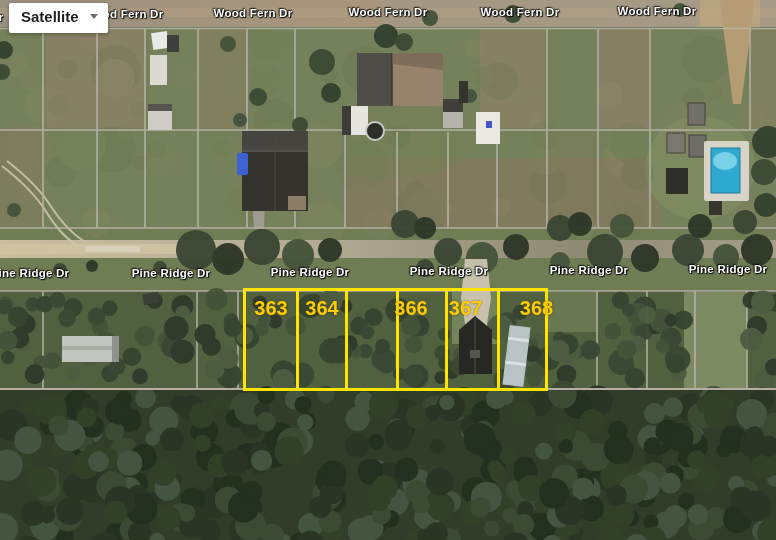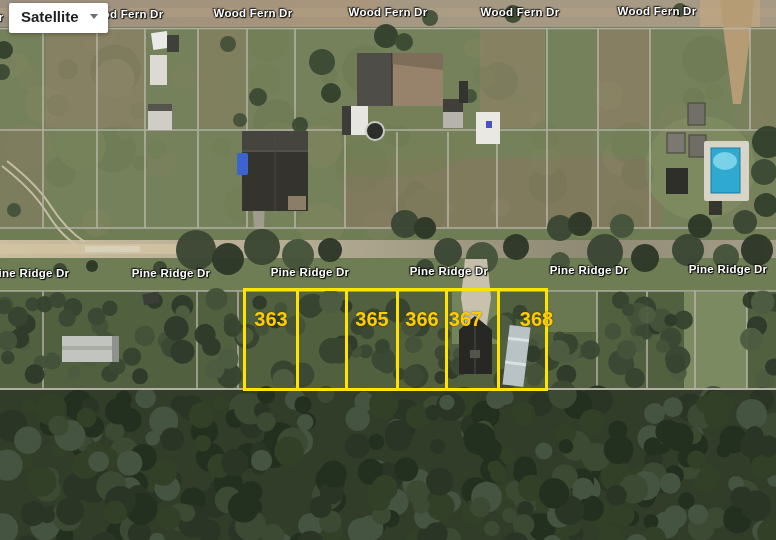--- a/index.html
+++ b/index.html
@@ -31,21 +31,21 @@
     text-shadow:0 0 2px #000,0 0 2px #000,1px 1px 1px rgba(0,0,0,.85),-1px -1px 1px rgba(0,0,0,.6);
     pointer-events:none;
   }
 
   
   .parcel-overlay{
     position:absolute;left:243px;top:288px;width:305px;height:103px;z-index:15;
     border:3px solid var(--parcel-yellow,#FFE400);box-sizing:border-box;
   }
   .pdiv{position:absolute;top:0;bottom:0;width:3px;background:var(--parcel-yellow,#FFE400);}
-  .pcell{position:absolute;top:0;bottom:0;display:flex;justify-content:center;align-items:flex-start;padding-top:18px;box-sizing:border-box;}
+  .pcell{position:absolute;top:0;bottom:0;display:flex;justify-content:center;align-items:flex-start;padding-top:7px;box-sizing:border-box;}
   .pnum{
     font-size:20px;font-weight:700;color:var(--parcel-num,#FFCC00);line-height:1;
     text-shadow:0 0 2px rgba(40,30,0,.55);
   }
 </style>
 </head>
 <body>
 
 <div class="map">
 
@@ -807,24 +807,24 @@
 
   <div class="parcel-overlay">
     <div class="pdiv" style="left:50px"></div>
     <div class="pdiv" style="left:99px"></div>
     <div class="pdiv" style="left:150px"></div>
     <div class="pdiv" style="left:199px"></div>
     <div class="pdiv" style="left:251px"></div>
     <div class="pcell" style="left:0;width:50px">
         <span class="pnum">363</span>
       </div>
-    <div class="pcell" style="left:102px;width:48px">
-        <span class="pnum">365</span>
+    <div class="pcell" style="left:53px;width:46px">
+        <span class="pnum">364</span>
       </div>
-    <div class="pcell" style="left:153px;width:46px">
+    <div class="pcell" style="left:142px;width:46px">
         <span class="pnum">366</span>
       </div>
     <div class="pcell" style="left:202px;width:35px">
         <span class="pnum">367</span>
       </div>
     <div class="pcell" style="left:268px;width:45px">
         <span class="pnum">368</span>
       </div>
   </div>
 

